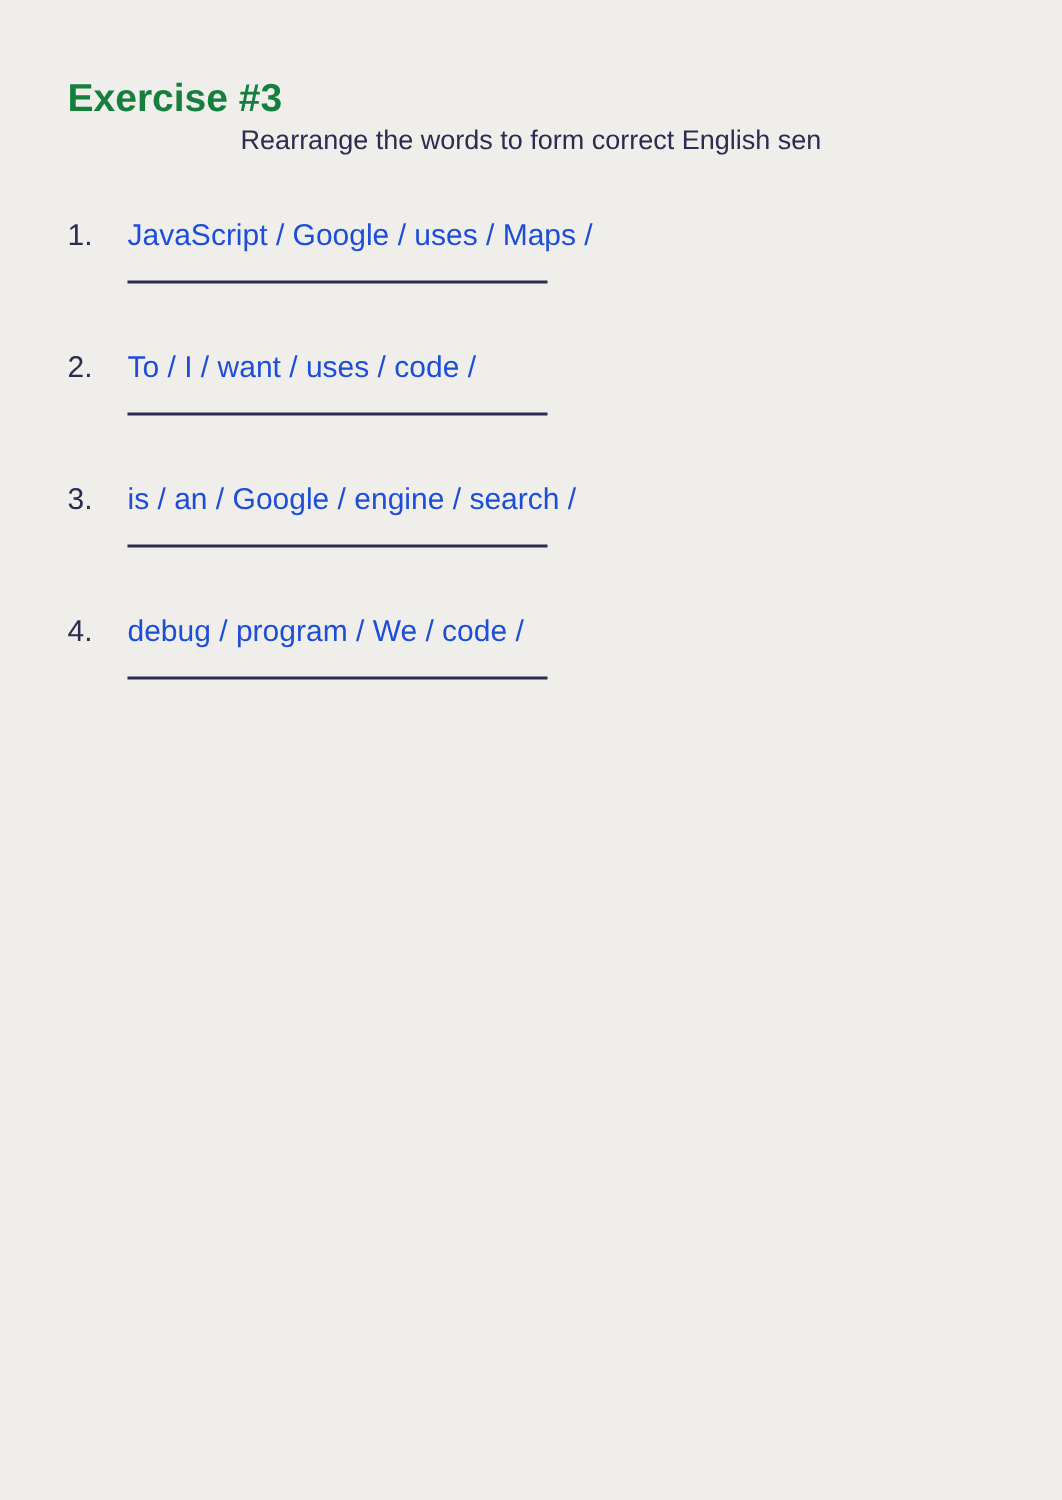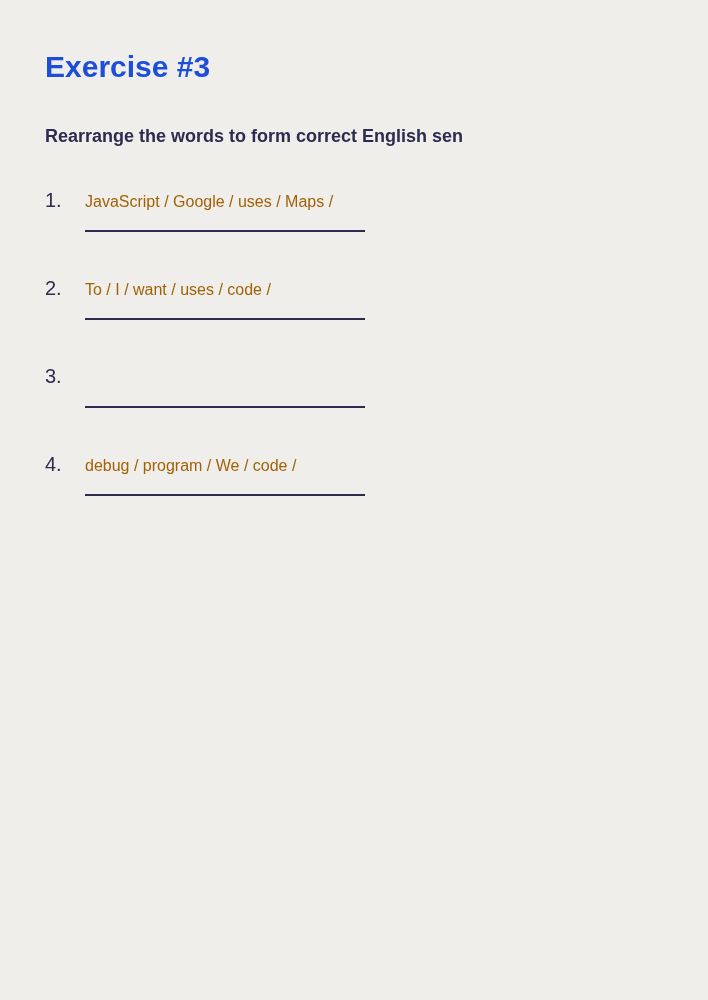--- a/index.html
+++ b/index.html
@@ -11,34 +11,34 @@
     body {
       width: 708px;
       min-height: 1000px;
       background-color: #f0eeeb;
       font-family: 'Georgia', serif;
       padding: 50px 45px;
       overflow-x: hidden;
     }
 
     .exercise-title {
-      color: #1d4ed8;
-      font-size: 30px;
+      color: #15803d;
+      font-size: 26px;
       font-weight: bold;
       font-family: Arial, sans-serif;
-      margin-bottom: 40px;
     }
 
     .instruction {
       color: #2d2b50;
       font-size: 18px;
-      font-weight: bold;
+      font-weight: normal;
       font-family: Arial, sans-serif;
       margin-bottom: 40px;
       line-height: 1.4;
+      text-align: center;
     }
 
     .exercise-list {
       list-style: none;
       padding: 0;
     }
 
     .exercise-item {
       margin-bottom: 45px;
     }
@@ -53,22 +53,22 @@
     .item-number {
       color: #2d2b50;
       font-size: 20px;
       font-family: Arial, sans-serif;
       font-weight: normal;
       min-width: 30px;
       margin-right: 10px;
     }
 
     .item-words {
-      color: #a16207;
-      font-size: 16px;
+      color: #1d4ed8;
+      font-size: 20px;
       font-family: Arial, sans-serif;
       font-weight: normal;
       white-space: nowrap;
       overflow: visible;
     }
 
     .answer-line {
       border: none;
       border-bottom: 2px solid #2d2b50;
       width: 280px;
@@ -99,20 +99,21 @@
       <li class="exercise-item">
         <div class="item-row">
           <span class="item-number">2.</span>
           <span class="item-words">To  /  I  /  want  /  uses  /  code  /</span>
         </div>
         <div class="answer-line"></div>
       </li>
       <li class="exercise-item">
         <div class="item-row">
           <span class="item-number">3.</span>
+          <span class="item-words">is  /  an  /  Google  /  engine  /  search  /</span>
         </div>
         <div class="answer-line"></div>
       </li>
       <li class="exercise-item">
         <div class="item-row">
           <span class="item-number">4.</span>
           <span class="item-words">debug  /  program  /  We  /  code  /</span>
         </div>
         <div class="answer-line"></div>
       </li>

